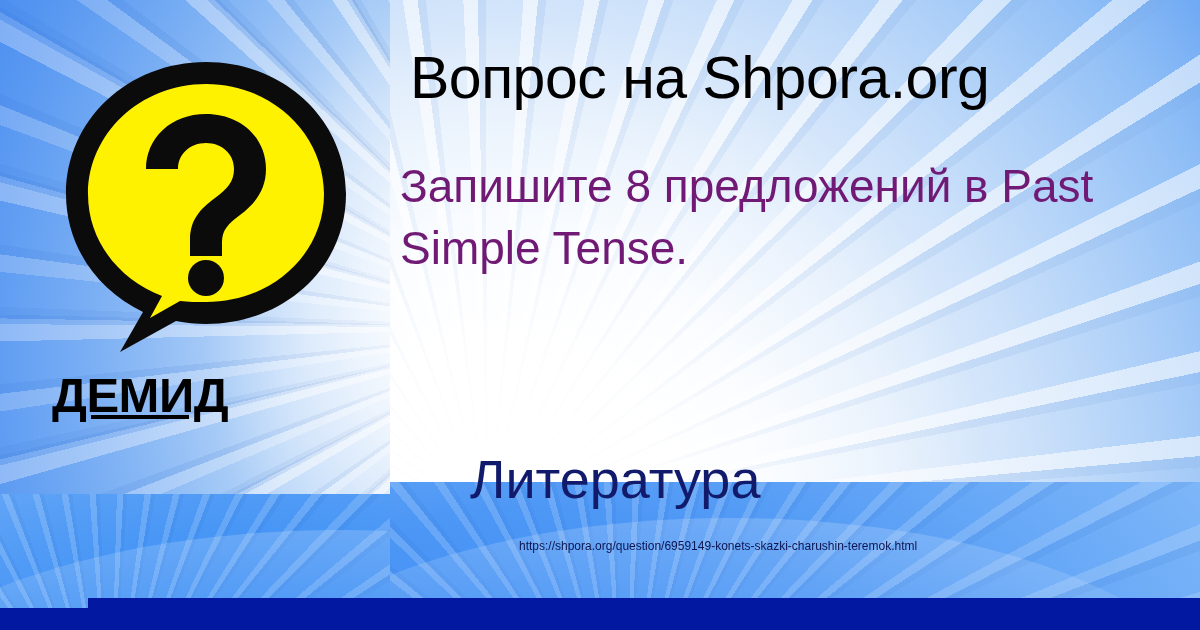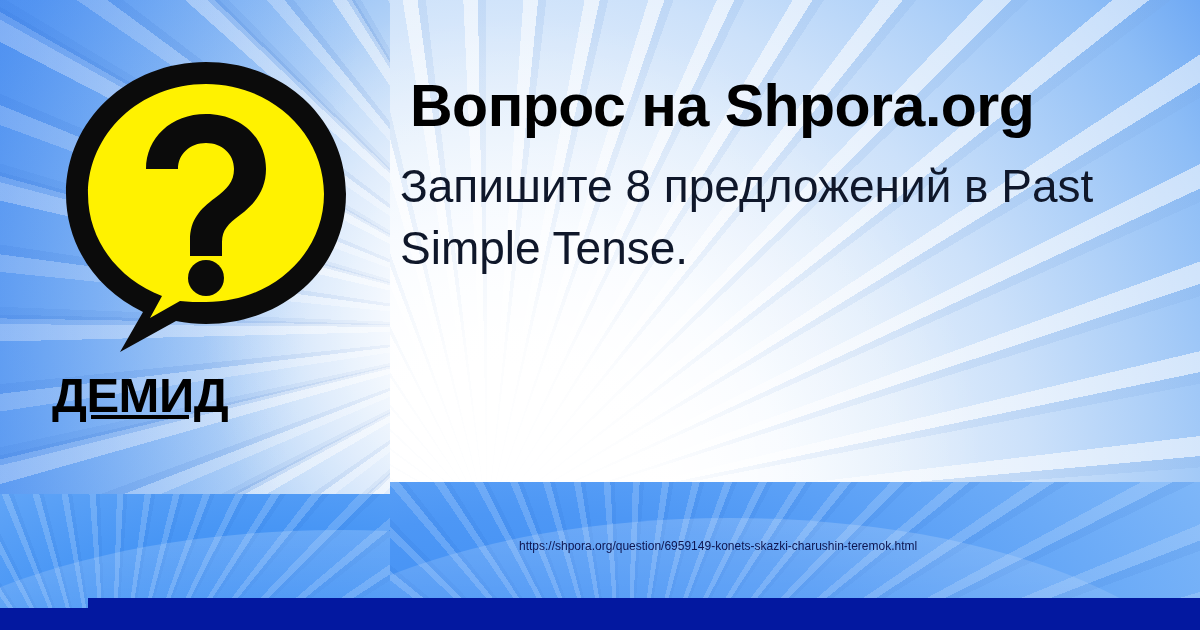--- a/index.html
+++ b/index.html
@@ -201,36 +201,35 @@
       rgba(255,255,255,0.00) 56%);
   }
 
   
   .title {
     position: absolute;
     left: 410px;
     top: 48px;
     width: 760px;
     font-size: 59px;
-    font-weight: bold;
+    font-weight: normal;
     line-height: 1.05;
     color: #000000;
     letter-spacing: -0.5px;
     white-space: nowrap;
-    margin-top: 28px;
   }
   .question {
     position: absolute;
     left: 400px;
     top: 156px;
     width: 740px;
     font-size: 46px;
     font-weight: normal;
     line-height: 1.34;
-    color: #0f172a;
+    color: #701a75;
   }
 
   
   .subject {
     position: absolute;
     left: 470px;
     top: 452px;
     font-size: 54px;
     font-weight: normal;
     line-height: 1;
@@ -294,20 +293,21 @@
     <div class="band-streaks"></div>
     <div class="band-arc"></div>
   </div>
 
   <div class="card">
     <div class="card-bg"></div>
     <div class="card-rays"></div>
     <div class="card-glow"></div>
   </div>
 
+  <div class="subject">Литература</div>
 
   <div class="title">Вопрос на Shpora.org</div>
 
   <div class="question">Запишите 8 предложений в Past Simple Tense.</div>
 
   <div class="source-url">https://shpora.org/question/6959149-konets-skazki-charushin-teremok.html</div>
 
   <div class="bubble">
     <svg viewBox="0 0 296 300" xmlns="http://www.w3.org/2000/svg" aria-hidden="true">
       <path d="M148 6

